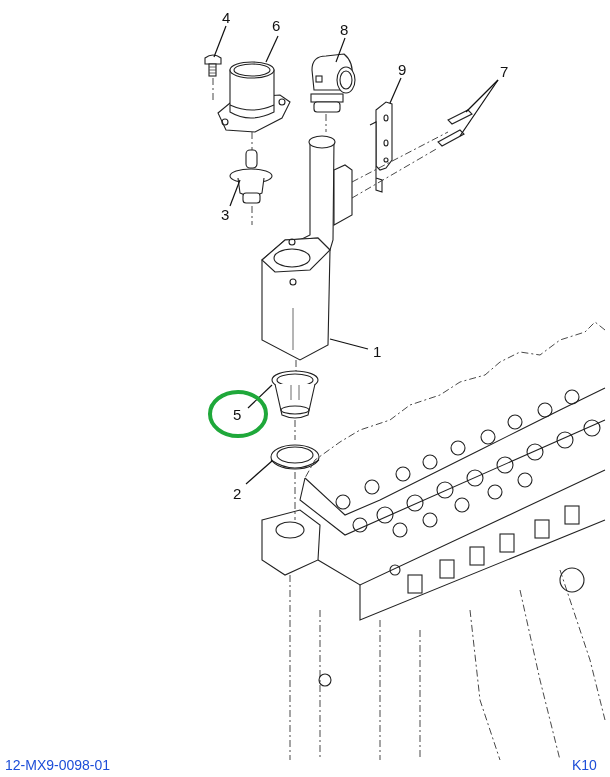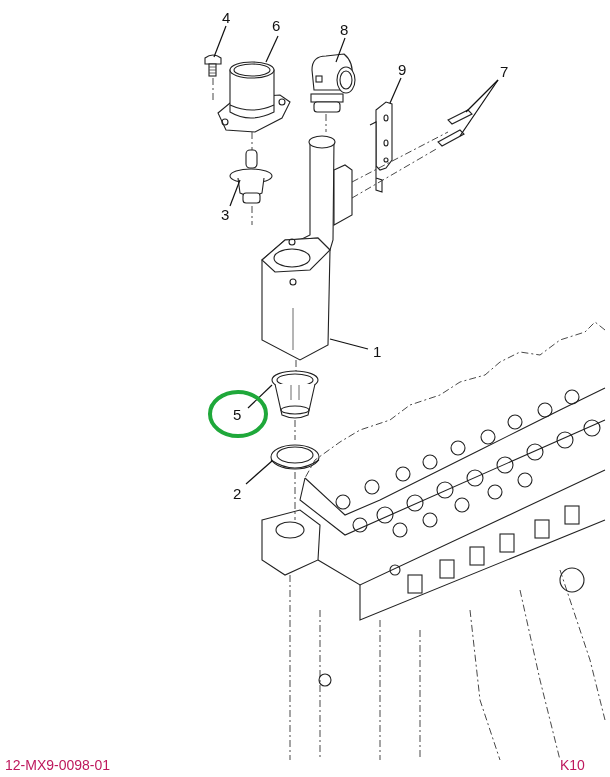--- a/index.html
+++ b/index.html
@@ -1,20 +1,20 @@
 <!DOCTYPE html>
 <html><head>
 <meta charset="utf-8">
 <style>
   html, body { margin: 0; padding: 0; background: #ffffff; }
   body { width: 610px; height: 777px; position: relative; overflow: hidden;
          font-family: "Liberation Sans", sans-serif; }
   #diagram { position: absolute; left: 0; top: 0; width: 610px; height: 777px; }
   .callout { position: absolute; font-size: 15px; color: #111; line-height: 1; }
-  .footer { position: absolute; font-size: 14px; color: #be185d; line-height: 1; }
+  .footer { position: absolute; font-size: 14px; color: #1d4ed8; line-height: 1; }
   svg .ln { stroke: #222; stroke-width: 1.1; fill: none; }
   svg .part { stroke: #222; stroke-width: 1.1; fill: #fff; }
   svg .dash { stroke: #333; stroke-width: 0.9; fill: none; stroke-dasharray: 7 3 2 3; }
   svg .thin { stroke: #444; stroke-width: 0.8; fill: none; }
   svg .leader { stroke: #111; stroke-width: 1.2; fill: none; }
 </style>
 </head>
 <body>
 
 <svg id="diagram" viewBox="0 0 610 777" xmlns="http://www.w3.org/2000/svg">
@@ -177,13 +177,13 @@
 <span class="callout" style="left:272px;top:18px;">6</span>
 <span class="callout" style="left:340px;top:22px;">8</span>
 <span class="callout" style="left:398px;top:62px;">9</span>
 <span class="callout" style="left:500px;top:64px;">7</span>
 <span class="callout" style="left:221px;top:207px;">3</span>
 <span class="callout" style="left:373px;top:344px;">1</span>
 <span class="callout" style="left:233px;top:407px;">5</span>
 <span class="callout" style="left:233px;top:486px;">2</span>
 
 <span class="footer" style="left:5px;top:758px;">12-MX9-0098-01</span>
-<span class="footer" style="left:560px;top:758px;">K10</span>
+<span class="footer" style="left:572px;top:758px;">K10</span>
 
 </body></html>

